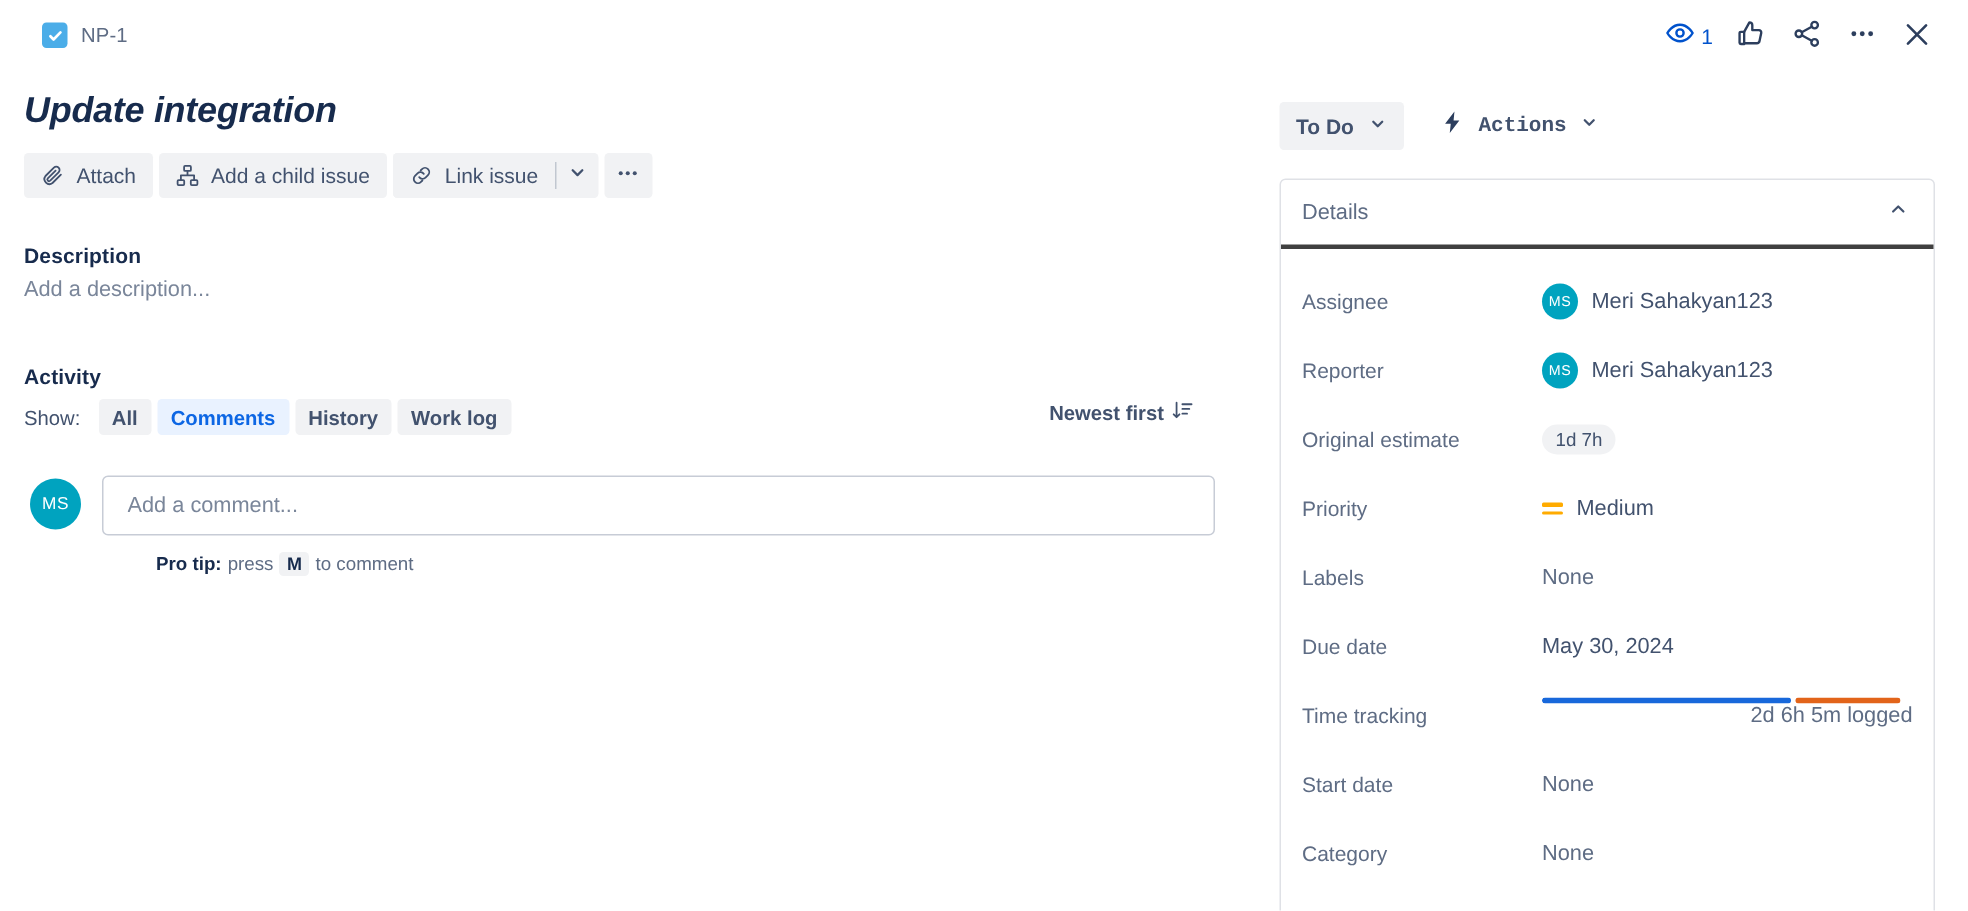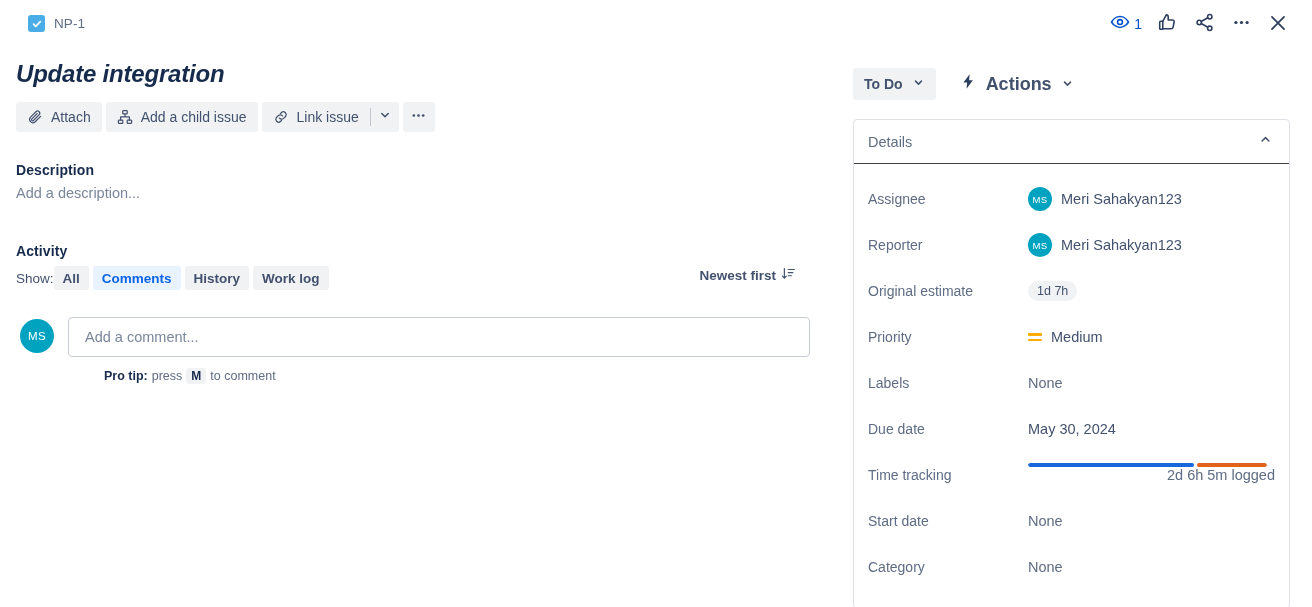--- a/index.html
+++ b/index.html
@@ -169,20 +169,21 @@
     display: flex;
     align-items: center;
     padding: 7px 0 0 16px;
     position: relative;
     width: 814px;
     box-sizing: border-box;
   }
   #show-label {
     font-size: 13.5px;
     color: #42526E;
+    margin-right: 12px;
   }
   .filter-tabs { display: flex; gap: 4px; }
   .filter-tab {
     height: 24px;
     padding: 0 9px;
     border-radius: 3px;
     background: #F1F2F4;
     color: #42526E;
     font-size: 13.5px;
     font-weight: 600;
@@ -289,42 +290,42 @@
     cursor: pointer;
   }
   #actions-btn {
     height: 32px;
     background: transparent;
     border: none;
     display: flex;
     align-items: center;
     gap: 9px;
     padding: 0 6px;
-    font-family: Liberation Sans, sans-serif;
-    font-size: 18px;
+    font-family: Liberation Mono, monospace;
+    font-size: 14px;
     font-weight: 700;
     color: #42526E;
     cursor: pointer;
   }
 
   #details-panel {
     margin-top: 19px;
     border: 1px solid #DFE1E6;
     border-radius: 4px;
     background: #ffffff;
     width: 437px;
     box-sizing: border-box;
   }
   #details-header {
     height: 43px;
     display: flex;
     align-items: center;
     justify-content: space-between;
     padding: 0 16px 0 14px;
-    border-bottom: 1px solid #404040;
+    border-bottom: 3px solid #404040;
     cursor: pointer;
   }
   #details-title {
     font-size: 14.5px;
     color: #5E6C84;
   }
   #details-body { padding: 12px 0 18px 0; }
   .detail-row {
     display: flex;
     align-items: center;

